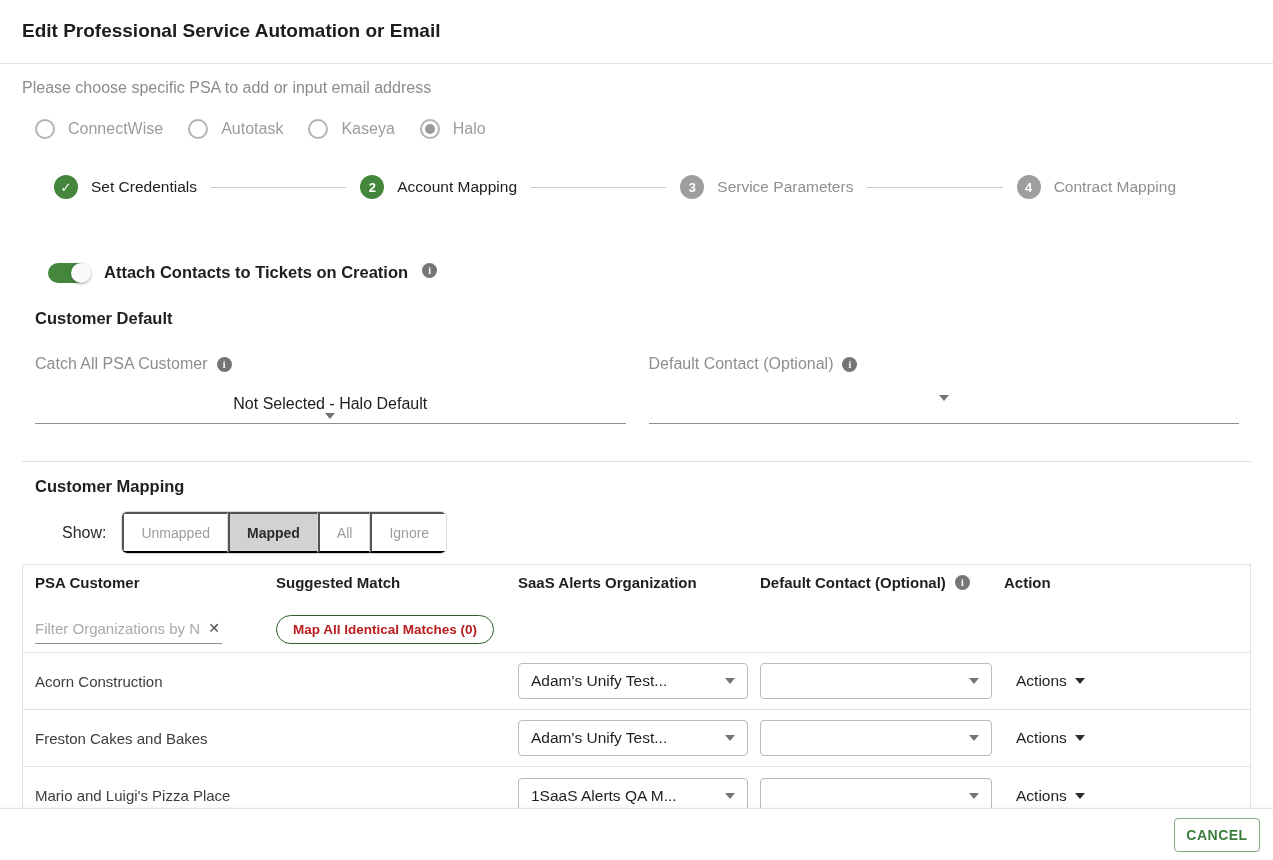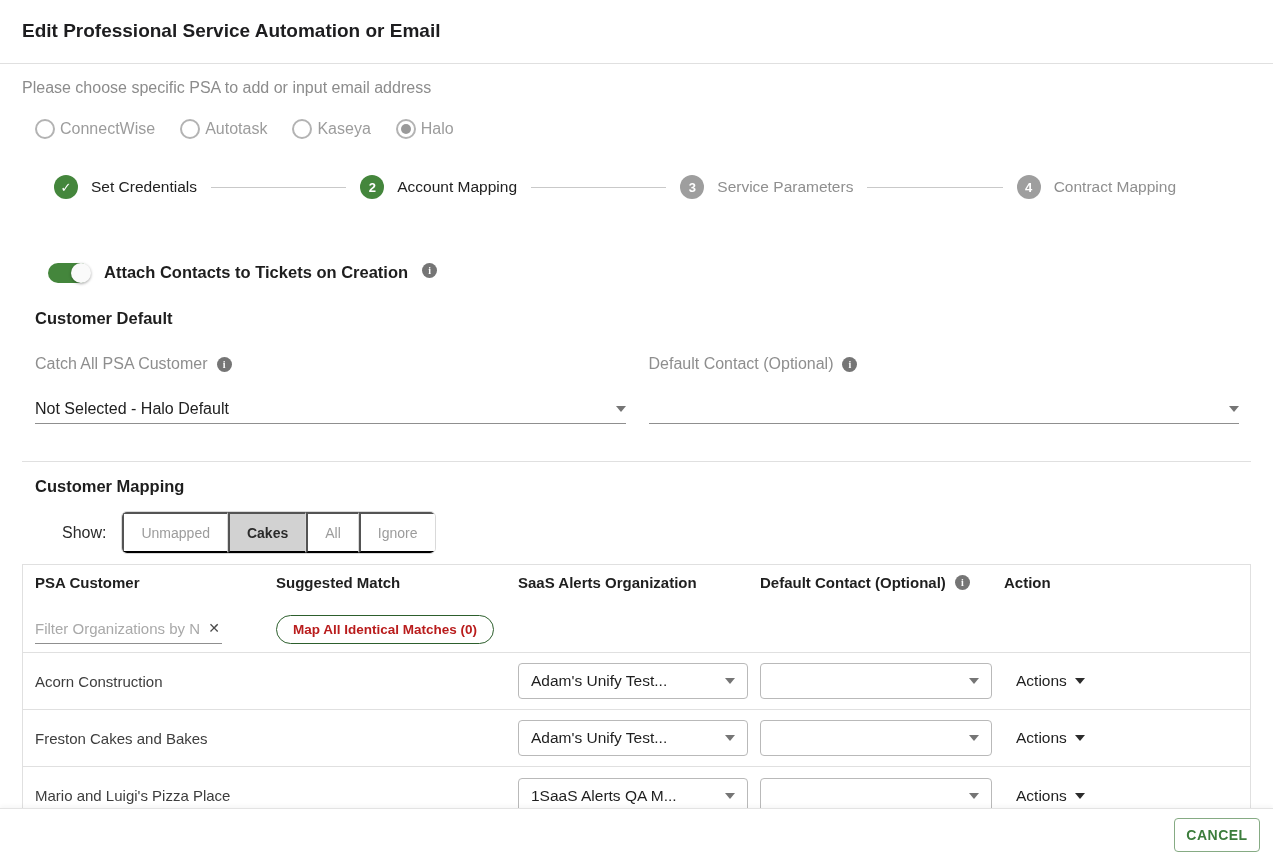--- a/index.html
+++ b/index.html
@@ -19,21 +19,21 @@
     color:var(--text-dark);
   }
   
   .dlg-header{padding:20px 22px 21px;border-bottom:1px solid var(--border-gray);}
   .dlg-title{font-size:19px;font-weight:bold;color:#1d1d1f;}
   
   .content{padding:0 22px;}
   .subtitle{margin-top:15px;font-size:16px;color:var(--text-gray);}
   
   .radio-row{margin-top:22px;display:flex;align-items:center;gap:25px;padding-left:13px;}
-  .radio{display:inline-flex;align-items:center;gap:5px;cursor:default;}
+  .radio{display:inline-flex;align-items:center;gap:13px;cursor:default;}
   .radio-circle{width:20px;height:20px;border:2px solid #b3b3b3;border-radius:50%;position:relative;flex:none;}
   .radio.checked .radio-circle::after{content:"";position:absolute;inset:3px;border-radius:50%;background:#9a9a9a;}
   .radio-label{font-size:16px;color:#9c9c9c;}
   
   .stepper{margin:36px 75px 0 32px;display:flex;align-items:center;}
   .step{display:flex;align-items:center;gap:13px;flex:none;}
   .step-circle{width:24px;height:24px;border-radius:50%;display:flex;align-items:center;justify-content:center;
     color:#fff;font-size:13px;font-weight:bold;flex:none;}
   .step-circle.done,.step-circle.active{background:var(--accent-green);}
   .step-circle.pending{background:var(--step-gray);}
@@ -48,22 +48,22 @@
   .toggle-label{font-size:16.5px;font-weight:bold;color:#1e1e1e;}
   .info-icon{width:15px;height:15px;border-radius:50%;background:#757575;color:#fff;display:inline-flex;
     align-items:center;justify-content:center;font-size:10px;font-weight:bold;font-family:"Liberation Serif",serif;flex:none;}
   .info-icon::after{content:"i";}
   
   .inner{padding:0 12px 0 13px;}
   .section-heading{font-size:16.5px;font-weight:bold;color:#1e1e1e;}
   .cd-heading{margin-top:26px;}
   .fields{display:grid;grid-template-columns:1fr 1fr;column-gap:23px;margin-top:27px;}
   .field-label{display:flex;align-items:center;gap:9px;font-size:16px;color:#8e8e8e;}
-  .uselect{margin-top:22px;display:flex;align-items:center;justify-content:space-between;
-    border-bottom:1px solid #8f8f8f;padding-bottom:1px;cursor:pointer;min-height:29px;}
+  .uselect{margin-top:22px;display:flex;align-items:center;
+    border-bottom:1px solid #8f8f8f;padding-bottom:1px;cursor:pointer;min-height:29px;flex-direction:column;}
   .uselect-value{font-size:16px;color:var(--text-dark);}
   .caret{width:0;height:0;border-left:5px solid transparent;border-right:5px solid transparent;
     border-top:6px solid #757575;flex:none;}
   .caret.dark{border-top-color:#2c2c2c;margin-left:8px;}
   
   .divider{border:none;border-top:1px solid var(--border-gray);margin-top:37px;}
   .cm-heading{margin-top:15px;}
   
   .show-row{margin-top:15px;display:flex;align-items:center;gap:15px;}
   .show-label{font-size:16px;color:#2a2a2a;margin-left:40px;}
@@ -194,21 +194,21 @@
     <hr class="divider">
 
     <div class="inner">
       <h3 class="section-heading cm-heading">Customer Mapping</h3>
     </div>
 
     <div class="show-row">
       <span class="show-label">Show:</span>
       <div class="segments">
         <button class="segment">Unmapped</button>
-        <button class="segment selected">Cakes</button>
+        <button class="segment selected">Mapped</button>
         <button class="segment">All</button>
         <button class="segment">Ignore</button>
       </div>
     </div>
 
     <div class="table">
       <div class="thead">
         <div class="tgrid">
           <div class="th">PSA Customer</div>
           <div class="th">Suggested Match</div>

